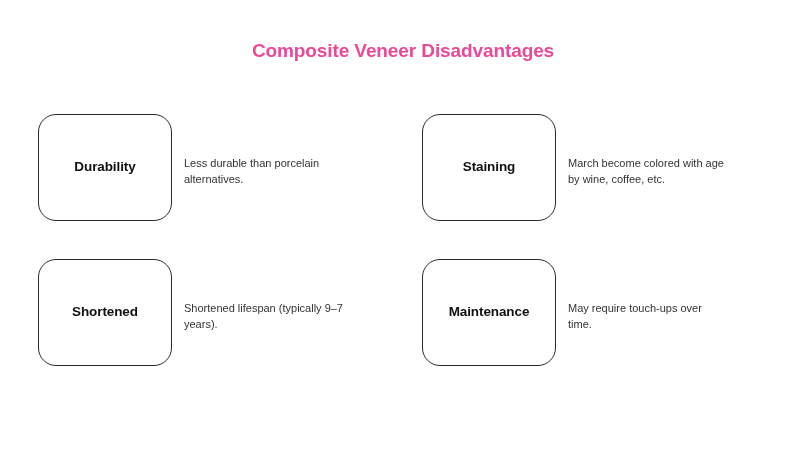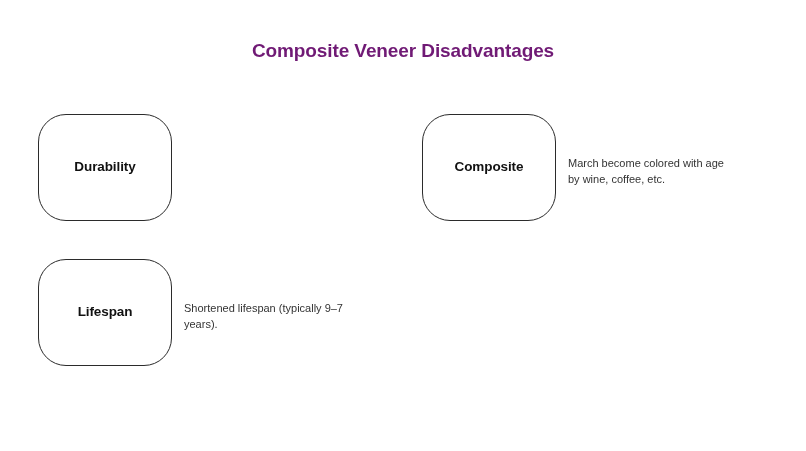--- a/index.html
+++ b/index.html
@@ -23,21 +23,21 @@
   }
 
   .page-title {
     position: absolute;
     top: 40px;
     left: 0;
     width: 806px;
     text-align: center;
     font-size: 19px;
     font-weight: bold;
-    color: #701a75;
+    color: #ec4899;
     letter-spacing: -0.1px;
   }
 
   .card-grid {
     position: absolute;
     top: 114px;
     left: 0;
     width: 806px;
   }
 
@@ -56,21 +56,21 @@
 
   .card-item.col-left  { left: 38px; }
   .card-item.col-right { left: 422px; }
 
   .card-box {
     flex: 0 0 auto;
     width: 134px;
     height: 107px;
     box-sizing: border-box;
     border: 1.2px solid #2b2b2b;
-    border-radius: 28px;
+    border-radius: 18px;
     background: #ffffff;
     display: flex;
     align-items: center;
     justify-content: center;
     padding: 4px 6px;
   }
 
   .card-label {
     font-size: 13.5px;
     font-weight: bold;
@@ -99,38 +99,45 @@
   <div class="page-title">Composite Veneer Disadvantages</div>
 
   <div class="card-grid">
 
     <div class="grid-row">
 
       <div class="card-item col-left">
         <div class="card-box">
           <span class="card-label">Durability</span>
         </div>
+        <div class="card-desc">Less durable than porcelain alternatives.</div>
       </div>
 
       <div class="card-item col-right">
         <div class="card-box">
-          <span class="card-label">Composite</span>
+          <span class="card-label">Staining</span>
         </div>
         <div class="card-desc">March become colored with age by wine, coffee, etc.</div>
       </div>
 
     </div>
 
     <div class="grid-row">
 
       <div class="card-item col-left">
         <div class="card-box">
-          <span class="card-label">Lifespan</span>
+          <span class="card-label">Shortened</span>
         </div>
         <div class="card-desc">Shortened lifespan (typically 9–7 years).</div>
       </div>
 
+      <div class="card-item col-right">
+        <div class="card-box">
+          <span class="card-label">Maintenance</span>
+        </div>
+        <div class="card-desc">May require touch-ups over time.</div>
+      </div>
 
     </div>
 
   </div>
 
 </div>
 
 </body></html>

